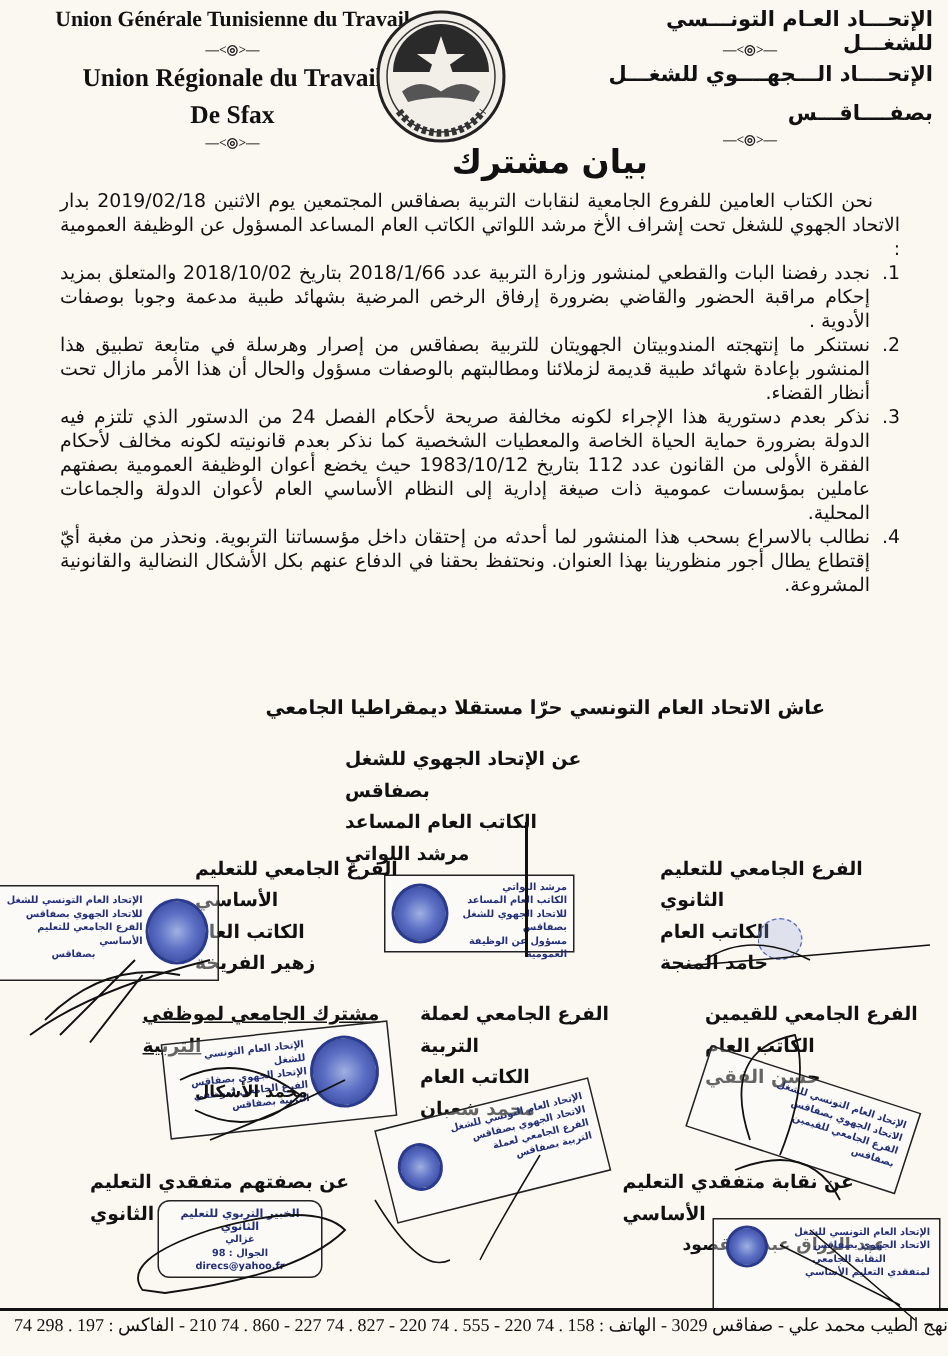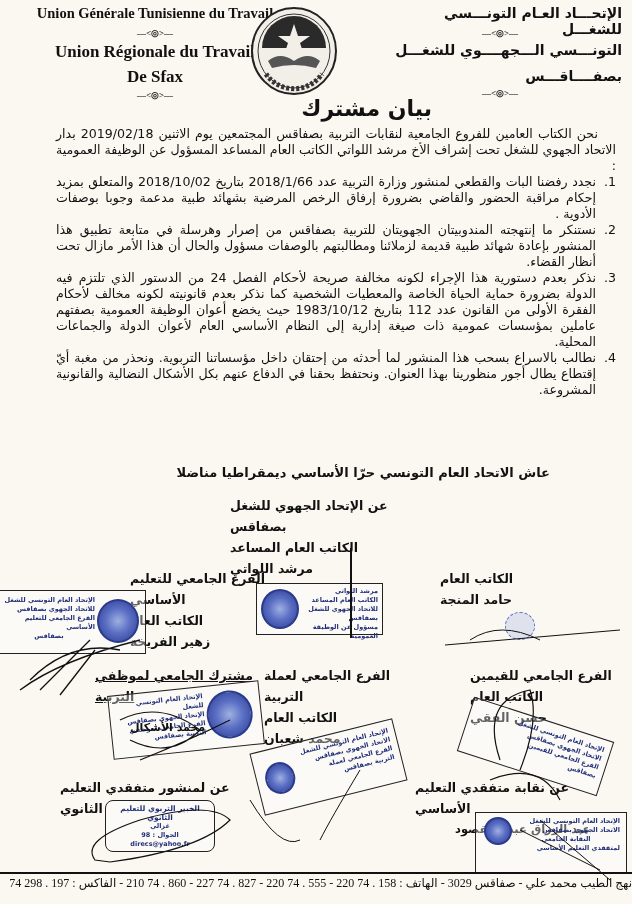--- a/index.html
+++ b/index.html
@@ -5,21 +5,21 @@
   html, body { margin:0; padding:0; }
   body {
     width:632px; height:904px; position:relative; overflow:hidden;
     background:#fbf8f2;
     font-family:"DejaVu Sans", sans-serif; color:#111;
   }
   .abs { position:absolute; }
   .fr { font-family:"Liberation Serif", serif; font-weight:bold; text-align:center; color:#111; }
   .ar { direction:rtl; font-family:"DejaVu Sans", sans-serif; font-weight:bold; text-align:right; color:#111; }
   .orn { font-size:9px; letter-spacing:0; color:#222; }
-  .body-text { direction:rtl; text-align:justify; font-family:"DejaVu Sans", sans-serif; font-size:12.6px; line-height:16px; color:#111;margin-left:16px; }
+  .body-text { direction:rtl; text-align:justify; font-family:"DejaVu Sans", sans-serif; font-size:12.6px; line-height:16px; color:#111; }
   .body-text p { margin:0; }
   .item { position:relative; padding-right:20px; }
   .item .num { position:absolute; right:0; top:0; font-weight:normal; }
   .sig { direction:rtl; font-family:"DejaVu Sans", sans-serif; font-weight:bold; font-size:12.5px; line-height:21px; text-align:left; color:#111; }
   .stamp { position:absolute; border:1.5px solid #222; background:rgba(255,255,255,0.35); }
   .stamp .seal { position:absolute; border-radius:50%; border:2px solid #2a3a8c; background:radial-gradient(circle,#9fb0e0 0%,#5a6ec4 45%,#2a3a8c 100%); }
   .stamp .st { position:absolute; direction:rtl; font-size:6.5px; line-height:9px; color:#22307a; text-align:right; font-weight:bold; }
   .scribble { position:absolute; }
   .footer-line { position:absolute; left:0; width:632px; height:2px; background:#111; }
 </style>
@@ -38,54 +38,55 @@
     <ellipse cx="44" cy="45" rx="36" ry="37" fill="none" stroke="#333" stroke-width="1"></ellipse>
     <path d="M12 42 A32 32 0 0 1 76 42 Z" fill="#2a2a2a"></path>
     <polygon points="44,18 48,30 60,30 50,37 54,49 44,42 34,49 38,37 28,30 40,30" fill="#f2efe8"></polygon>
     <path d="M18 55 Q30 45 44 55 Q58 45 70 55 L66 62 Q44 56 22 62 Z" fill="#555"></path>
     <path d="M16 68 A34 34 0 0 0 72 68" fill="none" stroke="#333" stroke-width="5" stroke-dasharray="3 2"></path>
   </svg>
 </div>
 
 <div class="abs ar" style="left:382px;top:5px;width:240px;font-size:14px;">الإتحـــاد العـام التونـــسي للشغـــل</div>
 <div class="abs fr orn" style="left:445px;top:28px;width:110px;">—&lt;◎&gt;—</div>
-<div class="abs ar" style="left:382px;top:42px;width:240px;font-size:14px;">التونـــسي الـــجهــــوي للشغـــل</div>
+<div class="abs ar" style="left:382px;top:42px;width:240px;font-size:14px;">الإتحــــاد الـــجهــــوي للشغـــل</div>
 <div class="abs ar" style="left:382px;top:68px;width:240px;font-size:14px;">بصفــــاقـــس</div>
 <div class="abs fr orn" style="left:445px;top:88px;width:110px;">—&lt;◎&gt;—</div>
 
 <div class="abs ar" style="left:200px;top:96px;width:232px;font-size:22px;">بيان مشترك</div>
 
 <div class="abs body-text" style="left:40px;top:126px;width:560px;">
   <p style="text-indent:18px;">نحن الكتاب العامين للفروع الجامعية لنقابات التربية بصفاقس المجتمعين يوم الاثنين 2019/02/18 بدار الاتحاد الجهوي للشغل تحت إشراف الأخ مرشد اللواتي الكاتب العام المساعد المسؤول عن الوظيفة العمومية :</p>
   <div class="item"><span class="num">1.</span><span>نجدد رفضنا البات والقطعي لمنشور وزارة التربية عدد 2018/1/66 بتاريخ 2018/10/02 والمتعلق بمزيد إحكام مراقبة الحضور والقاضي بضرورة إرفاق الرخص المرضية بشهائد طبية مدعمة وجوبا بوصفات الأدوية .</span></div>
   <div class="item"><span class="num">2.</span><span>نستنكر ما إنتهجته المندوبيتان الجهويتان للتربية بصفاقس من إصرار وهرسلة في متابعة تطبيق هذا المنشور بإعادة شهائد طبية قديمة لزملائنا ومطالبتهم بالوصفات مسؤول والحال أن هذا الأمر مازال تحت أنظار القضاء.</span></div>
   <div class="item"><span class="num">3.</span><span>نذكر بعدم دستورية هذا الإجراء لكونه مخالفة صريحة لأحكام الفصل 24 من الدستور الذي تلتزم فيه الدولة بضرورة حماية الحياة الخاصة والمعطيات الشخصية كما نذكر بعدم قانونيته لكونه مخالف لأحكام الفقرة الأولى من القانون عدد 112 بتاريخ 1983/10/12 حيث يخضع أعوان الوظيفة العمومية بصفتهم عاملين بمؤسسات عمومية ذات صيغة إدارية إلى النظام الأساسي العام لأعوان الدولة والجماعات المحلية.</span></div>
   <div class="item"><span class="num">4.</span><span>نطالب بالاسراع بسحب هذا المنشور لما أحدثه من إحتقان داخل مؤسساتنا التربوية. ونحذر من مغبة أيّ إقتطاع يطال أجور منظورينا بهذا العنوان. ونحتفظ بحقنا في الدفاع عنهم بكل الأشكال النضالية والقانونية المشروعة.</span></div>
 </div>
 
-<div class="abs ar" style="left:80px;top:465px;width:470px;font-size:13px;">عاش الاتحاد العام التونسي حرّا الأساسي ديمقراطيا مناضلا</div>
+<div class="abs ar" style="left:80px;top:465px;width:470px;font-size:13px;">عاش الاتحاد العام التونسي حرّا مستقلا ديمقراطيا الجامعي</div>
 
 <div class="abs sig" style="left:230px;top:495px;width:200px;">
   <div>عن الإتحاد الجهوي للشغل بصفاقس</div>
   <div>الكاتب العام المساعد</div>
   <div>مرشد اللواتي</div>
 </div>
 
 <div class="stamp" style="left:256px;top:583px;width:125px;height:50px;">
   <div class="seal" style="left:4px;top:5px;width:34px;height:36px;"></div>
   <div class="st" style="right:4px;top:3px;width:82px;">
     <div>مرشد اللواتي</div>
     <div>الكاتب العام المساعد</div>
     <div>للاتحاد الجهوي للشغل بصفاقس</div>
     <div>مسؤول عن الوظيفة العمومية</div>
   </div>
 </div>
 <div class="abs" style="left:350px;top:548px;width:1.5px;height:90px;background:#111;"></div>
 
 <div class="abs sig" style="left:440px;top:568px;width:180px;">
+  <div>الفرع الجامعي للتعليم الثانوي</div>
   <div>الكاتب العام</div>
   <div>حامد المنجة</div>
 </div>
 <div class="abs" style="left:505px;top:612px;width:28px;height:26px;border-radius:50%;border:1.5px dashed #5a6ec4;background:rgba(140,160,220,0.25);"></div>
 
 <div class="abs sig" style="left:130px;top:568px;width:180px;">
   <div>الفرع الجامعي للتعليم الأساسي</div>
   <div style="margin-right:50px;">الكاتب العام</div>
   <div style="margin-right:50px;">زهير الفريخة</div>
 </div>
@@ -106,21 +107,21 @@
 </div>
 <div class="stamp" style="left:462px;top:718px;width:145px;height:55px;transform:rotate(18deg);">
   <div class="st" style="right:6px;top:6px;width:130px;">
     <div>الإتحاد العام التونسي للشغل</div>
     <div>الاتحاد الجهوي بصفاقس</div>
     <div>الفرع الجامعي للقيمين</div>
     <div>بصفاقس</div>
   </div>
 </div>
 
-<div class="abs sig" style="left:264px;top:665px;width:160px;">
+<div class="abs sig" style="left:280px;top:665px;width:160px;">
   <div>الفرع الجامعي لعملة التربية</div>
   <div>الكاتب العام</div>
   <div>محمد شعبان</div>
 </div>
 <div class="stamp" style="left:255px;top:735px;width:145px;height:62px;transform:rotate(-14deg);">
   <div class="seal" style="left:8px;top:14px;width:26px;height:28px;"></div>
   <div class="st" style="right:6px;top:6px;width:100px;">
     <div>الإتحاد العام التونسي للشغل</div>
     <div>الاتحاد الجهوي بصفاقس</div>
     <div>الفرع الجامعي لعملة</div>
@@ -150,21 +151,21 @@
   <div class="seal" style="left:8px;top:4px;width:24px;height:24px;"></div>
   <div class="st" style="right:6px;top:4px;width:108px;">
     <div>الإتحاد العام التونسي للشغل</div>
     <div>الاتحاد الجهوي بصفاقس</div>
     <div style="text-align:center;">النقابة الجامعي</div>
     <div>لمتفقدي التعليم الأساسي</div>
   </div>
 </div>
 
 <div class="abs sig" style="left:60px;top:777px;width:200px;">
-  <div>عن لمنشور متفقدي التعليم الثانوي</div>
+  <div>عن بصفتهم متفقدي التعليم الثانوي</div>
 </div>
 <div class="stamp" style="left:105px;top:800px;width:108px;height:50px;border-radius:8px;">
   <div class="st" style="right:4px;top:3px;width:100px;text-align:center;">
     <div style="font-size:7.5px;">الخبير التربوي للتعليم الثانوي</div>
     <div>غزالي</div>
     <div>الجوال : 98</div>
     <div style="direction:ltr;">direcs@yahoo.fr</div>
   </div>
 </div>
 

